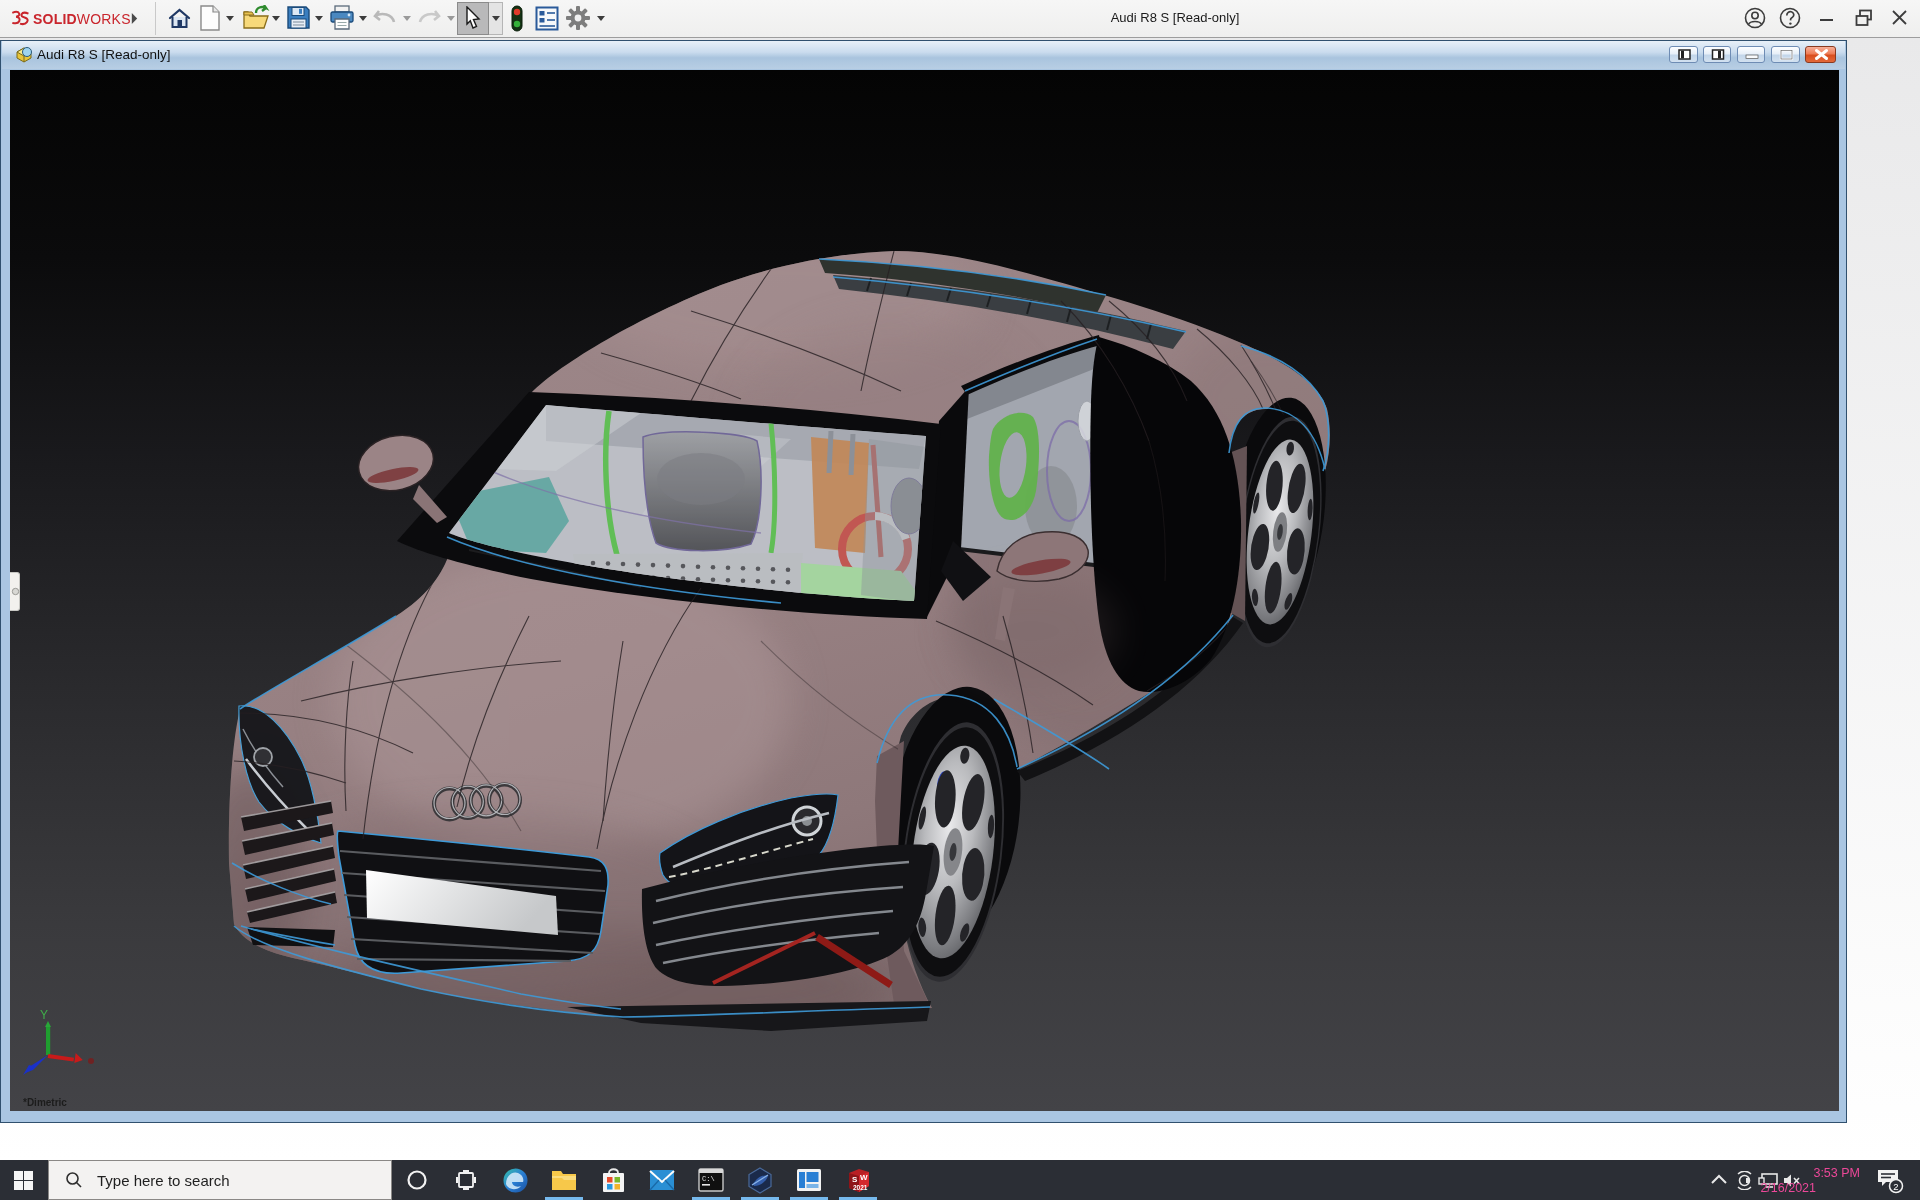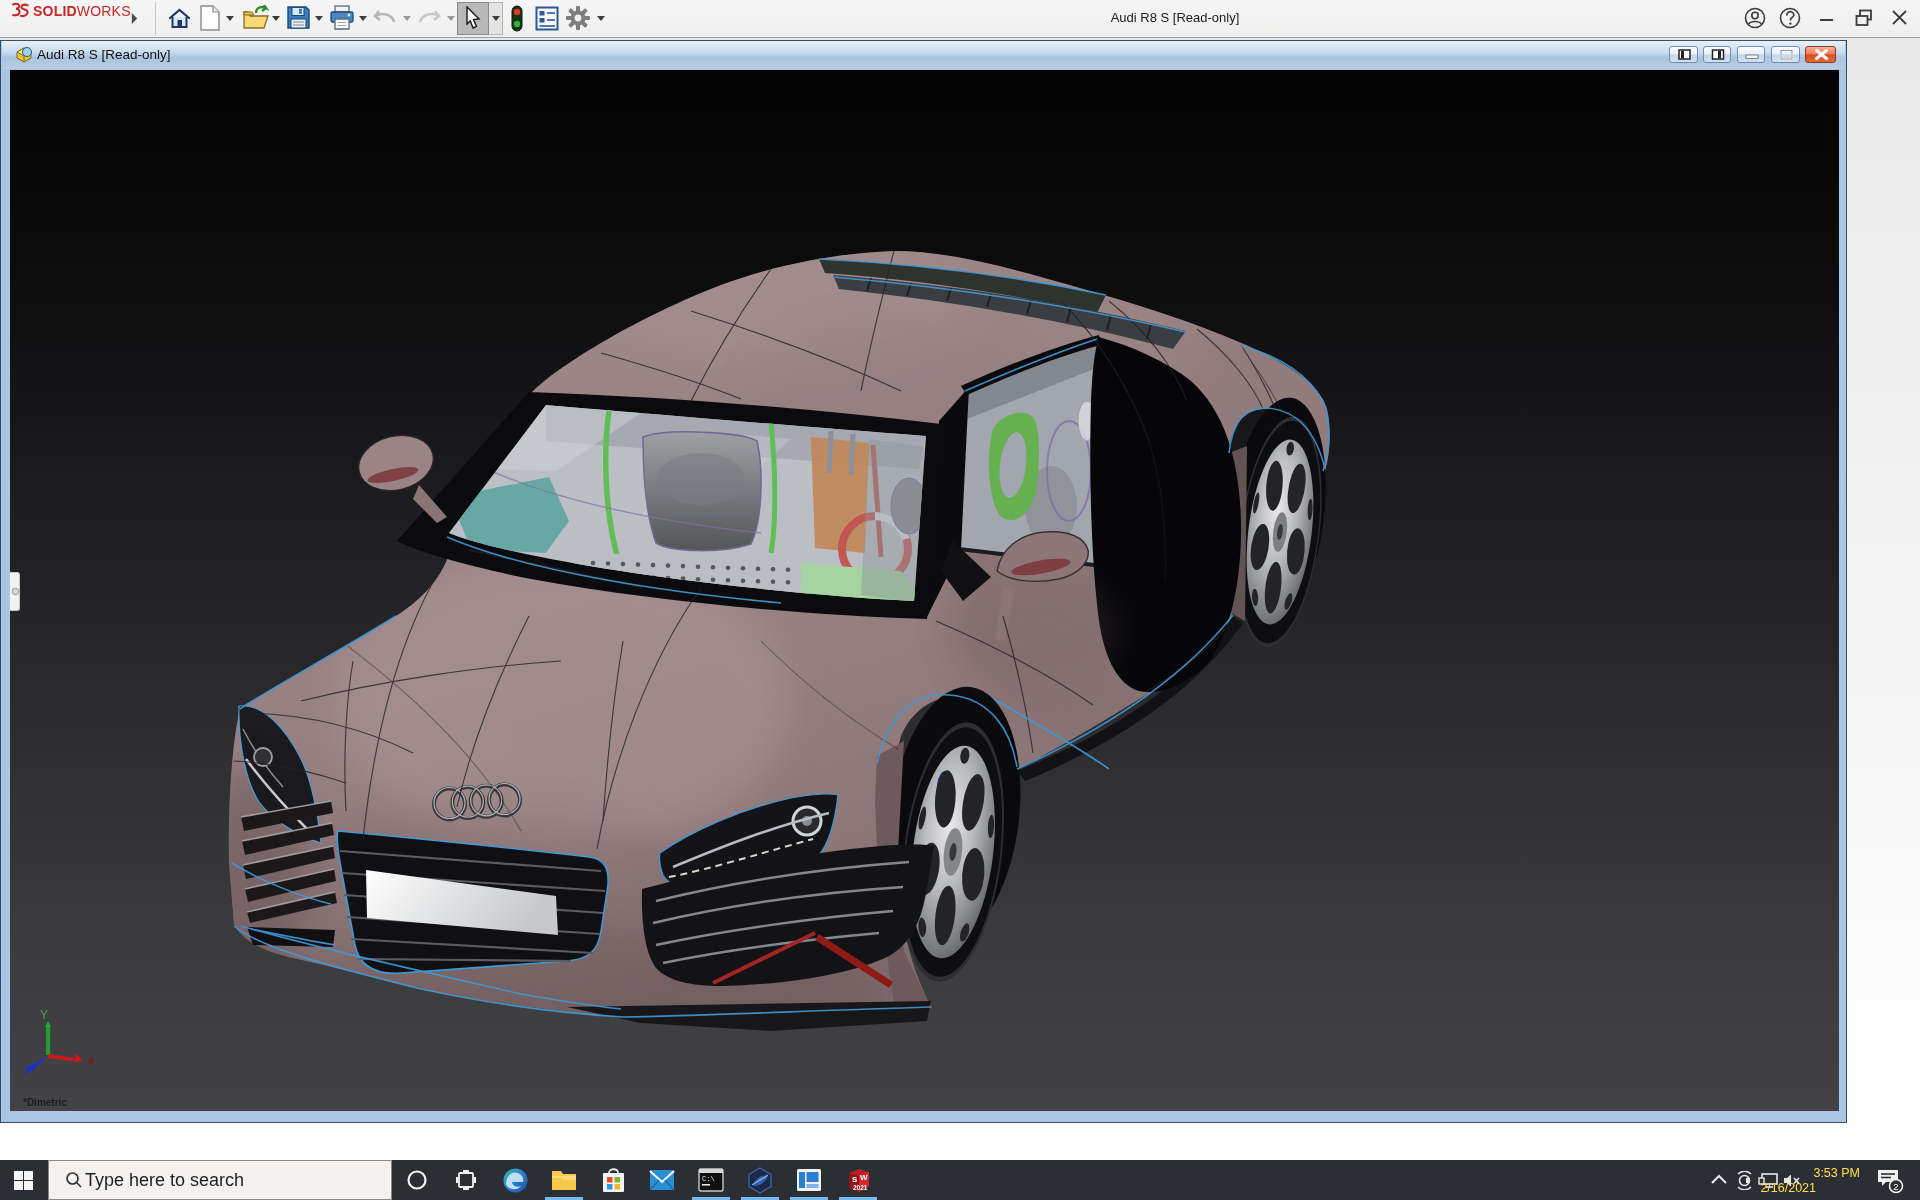--- a/index.html
+++ b/index.html
@@ -2,21 +2,21 @@
 <html><head>
 <meta charset="utf-8">
 <style>
   html,body{margin:0;padding:0;width:1920px;height:1200px;overflow:hidden;background:#fff;
     font-family:"Liberation Sans",sans-serif;}
   *{box-sizing:border-box;}
   .abs{position:absolute;}
   
   #toolbar{position:absolute;left:0;top:0;width:1920px;height:38px;
     background:linear-gradient(#f6f6f6,#efefee);border-bottom:1px solid #9d9d9d;}
-  #swlogo{position:absolute;left:10px;top:0;height:22px;display:flex;align-items:center;}
+  #swlogo{position:absolute;left:10px;top:8px;height:22px;display:flex;align-items:center;}
   #swlogo .t1{color:#c9252c;font-weight:bold;font-size:14px;letter-spacing:.2px;}
   #swlogo .t2{color:#c9252c;font-weight:normal;font-size:14px;letter-spacing:.2px;}
   .tbsep{position:absolute;left:155px;top:2px;width:1px;height:33px;background:#c9c9c9;}
   .dd{position:absolute;width:0;height:0;border-left:4px solid transparent;border-right:4px solid transparent;
       border-top:5px solid #3c3c3c;}
   
   #appbg{position:absolute;left:0;top:38px;width:1920px;height:1122px;
      background:linear-gradient(#e9e9ea,#ffffff);}
   
   #win{position:absolute;left:0px;top:40px;width:1847px;height:1083px;
@@ -29,22 +29,22 @@
   #dimetric{position:absolute;left:13px;top:1027px;color:#1c1c1c;font-size:10px;font-weight:bold;
      font-family:"Liberation Sans",sans-serif;}
   
   .wbtn{position:absolute;top:5px;height:17px;border:1px solid #6e8cb4;border-radius:3px;
      background:linear-gradient(#fdfeff 0%,#e7eff8 45%,#c3d6ea 55%,#d2e1f0 100%);}
   #wclose{background:linear-gradient(#f7b09a 0%,#ee7d57 45%,#d94e1f 55%,#e2693a 100%);border-color:#8a3a20;}
   
   #taskbar{position:absolute;left:0;top:1160px;width:1920px;height:40px;background:#2b2e35;}
   #search{position:absolute;left:48px;top:0px;width:344px;height:40px;background:#f3f2f1;
      border:1px solid #8a8886;display:flex;align-items:center;}
-  #search span{color:#1f1f1f;font-size:18px;margin-left:2px;}
-  .tray{color:#fde047;font-size:12.5px;text-align:right;position:absolute;line-height:14px;}
+  #search span{color:#1f1f1f;font-size:15px;margin-left:14px;}
+  .tray{color:#ec4899;font-size:12.5px;text-align:right;position:absolute;line-height:14px;}
 </style>
 </head>
 <body>
 <div id="appbg"></div>
 
 <div id="toolbar">
   <div id="swlogo">
     <svg width="20" height="20" viewBox="0 0 26 24" style="margin-right:3px">
       <path d="M3 4 Q10 1 12 5 Q13 8 8 9 Q14 10 12 15 Q10 19 3 17" fill="none" stroke="#c9252c" stroke-width="2.6"></path>
       <path d="M24 5 Q17 2 15 6 Q14 9 19 10 Q25 12 22 16 Q19 20 13 18" fill="none" stroke="#c9252c" stroke-width="2.6"></path>

